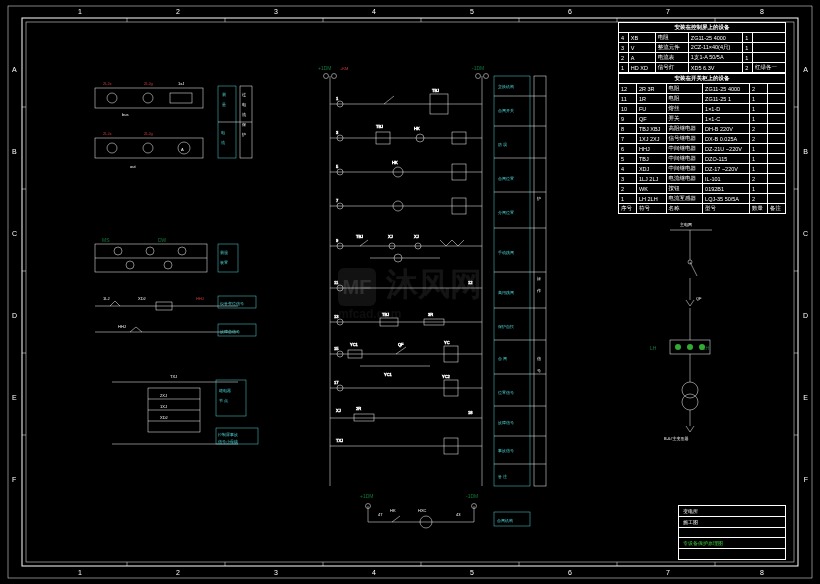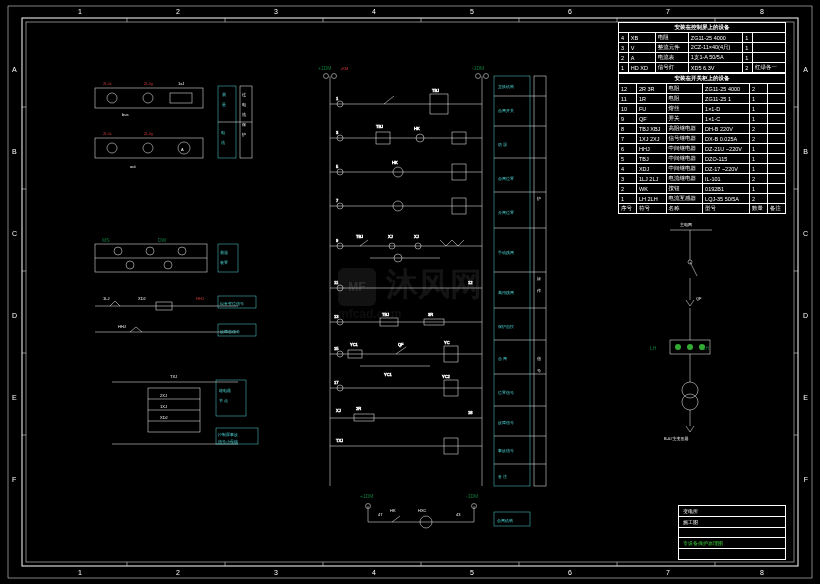--- a/index.html
+++ b/index.html
@@ -7,21 +7,21 @@
 .drawing{position:absolute;inset:0}
 .frame{stroke:#fff;fill:none}
 .wire{stroke:#fff;stroke-width:0.5;fill:none}
 .txt{fill:#fff;font-size:4px}
 .txt-g{fill:#0f7a3a;font-size:5px}
 .txt-r{fill:#d43838;font-size:4px}
 .txt-c{fill:#4fd8d8;font-size:4px}
 .box{stroke:#fff;fill:none;stroke-width:0.5}
 .cyan{stroke:#4fd8d8;stroke-width:0.5;fill:none}
 .watermark{position:absolute;top:50%;left:50%;transform:translate(-50%,-50%);color:rgba(255,255,255,0.08);font-size:32px;font-weight:bold;pointer-events:none;z-index:5;font-family:"Microsoft YaHei",sans-serif}
-.watermark .mf{display:inline-block;width:38px;height:38px;border-radius:6px;background:rgba(255,255,255,0.07);color:rgba(255,255,255,0.12);font-size:12px;text-align:center;line-height:38px;vertical-align:middle;margin-right:10px}
+.watermark .mf{display:inline-block;width:38px;height:38px;border-radius:6px;background:rgba(255,255,255,0.07);color:rgba(255,255,255,0.12);font-size:20px;text-align:center;line-height:38px;vertical-align:middle;margin-right:10px}
 .bom{position:absolute;top:22px;right:34px;width:168px;font-size:5.5px;color:#fff;z-index:3}
 .bom table{width:100%;border-collapse:collapse}
 .bom th,.bom td{border:0.5px solid #fff;padding:1px 2px;text-align:left;font-size:5.5px;white-space:nowrap;overflow:hidden}
 .bom .hdr{text-align:center;font-weight:bold}
 .bom .sec{background:#000}
 .title-block{position:absolute;bottom:24px;right:34px;width:108px;border:0.5px solid #fff;font-size:5px;color:#fff;z-index:3}
 .title-block .row{border-bottom:0.5px solid #fff;padding:2px 4px;min-height:10px}
 .title-block .row:last-child{border-bottom:none}
 .title-block .g{color:#41d641}
 .grid-marks{position:absolute;inset:0;pointer-events:none}

